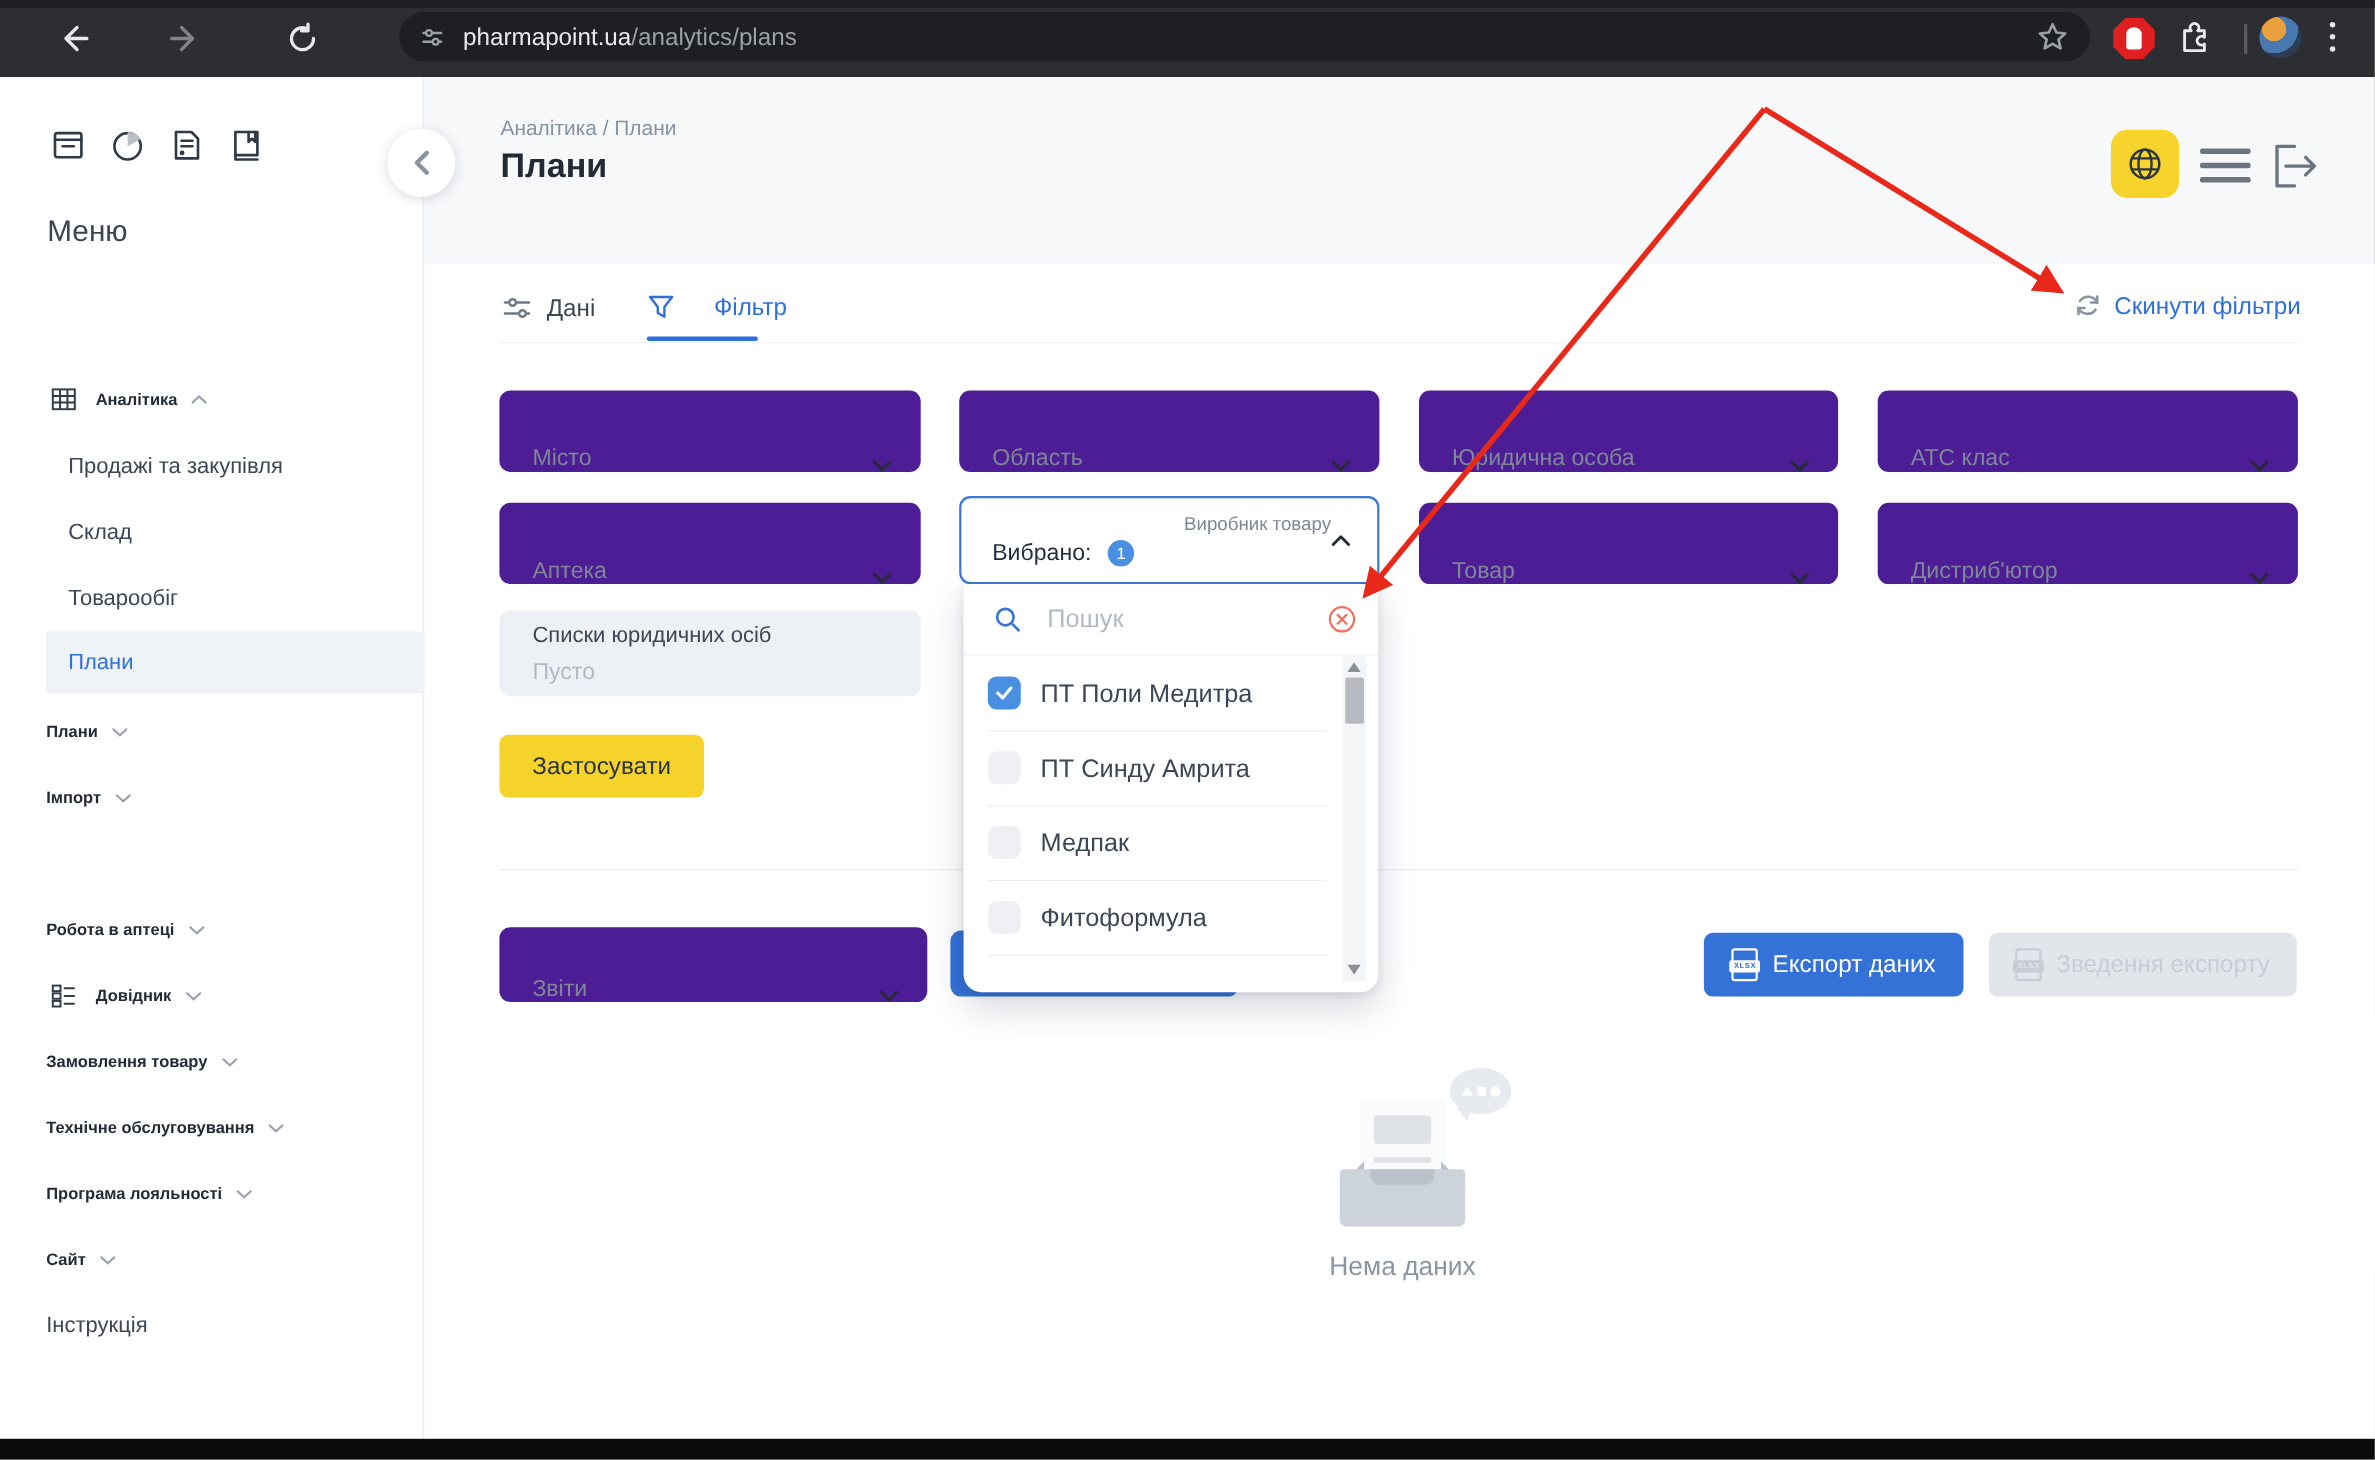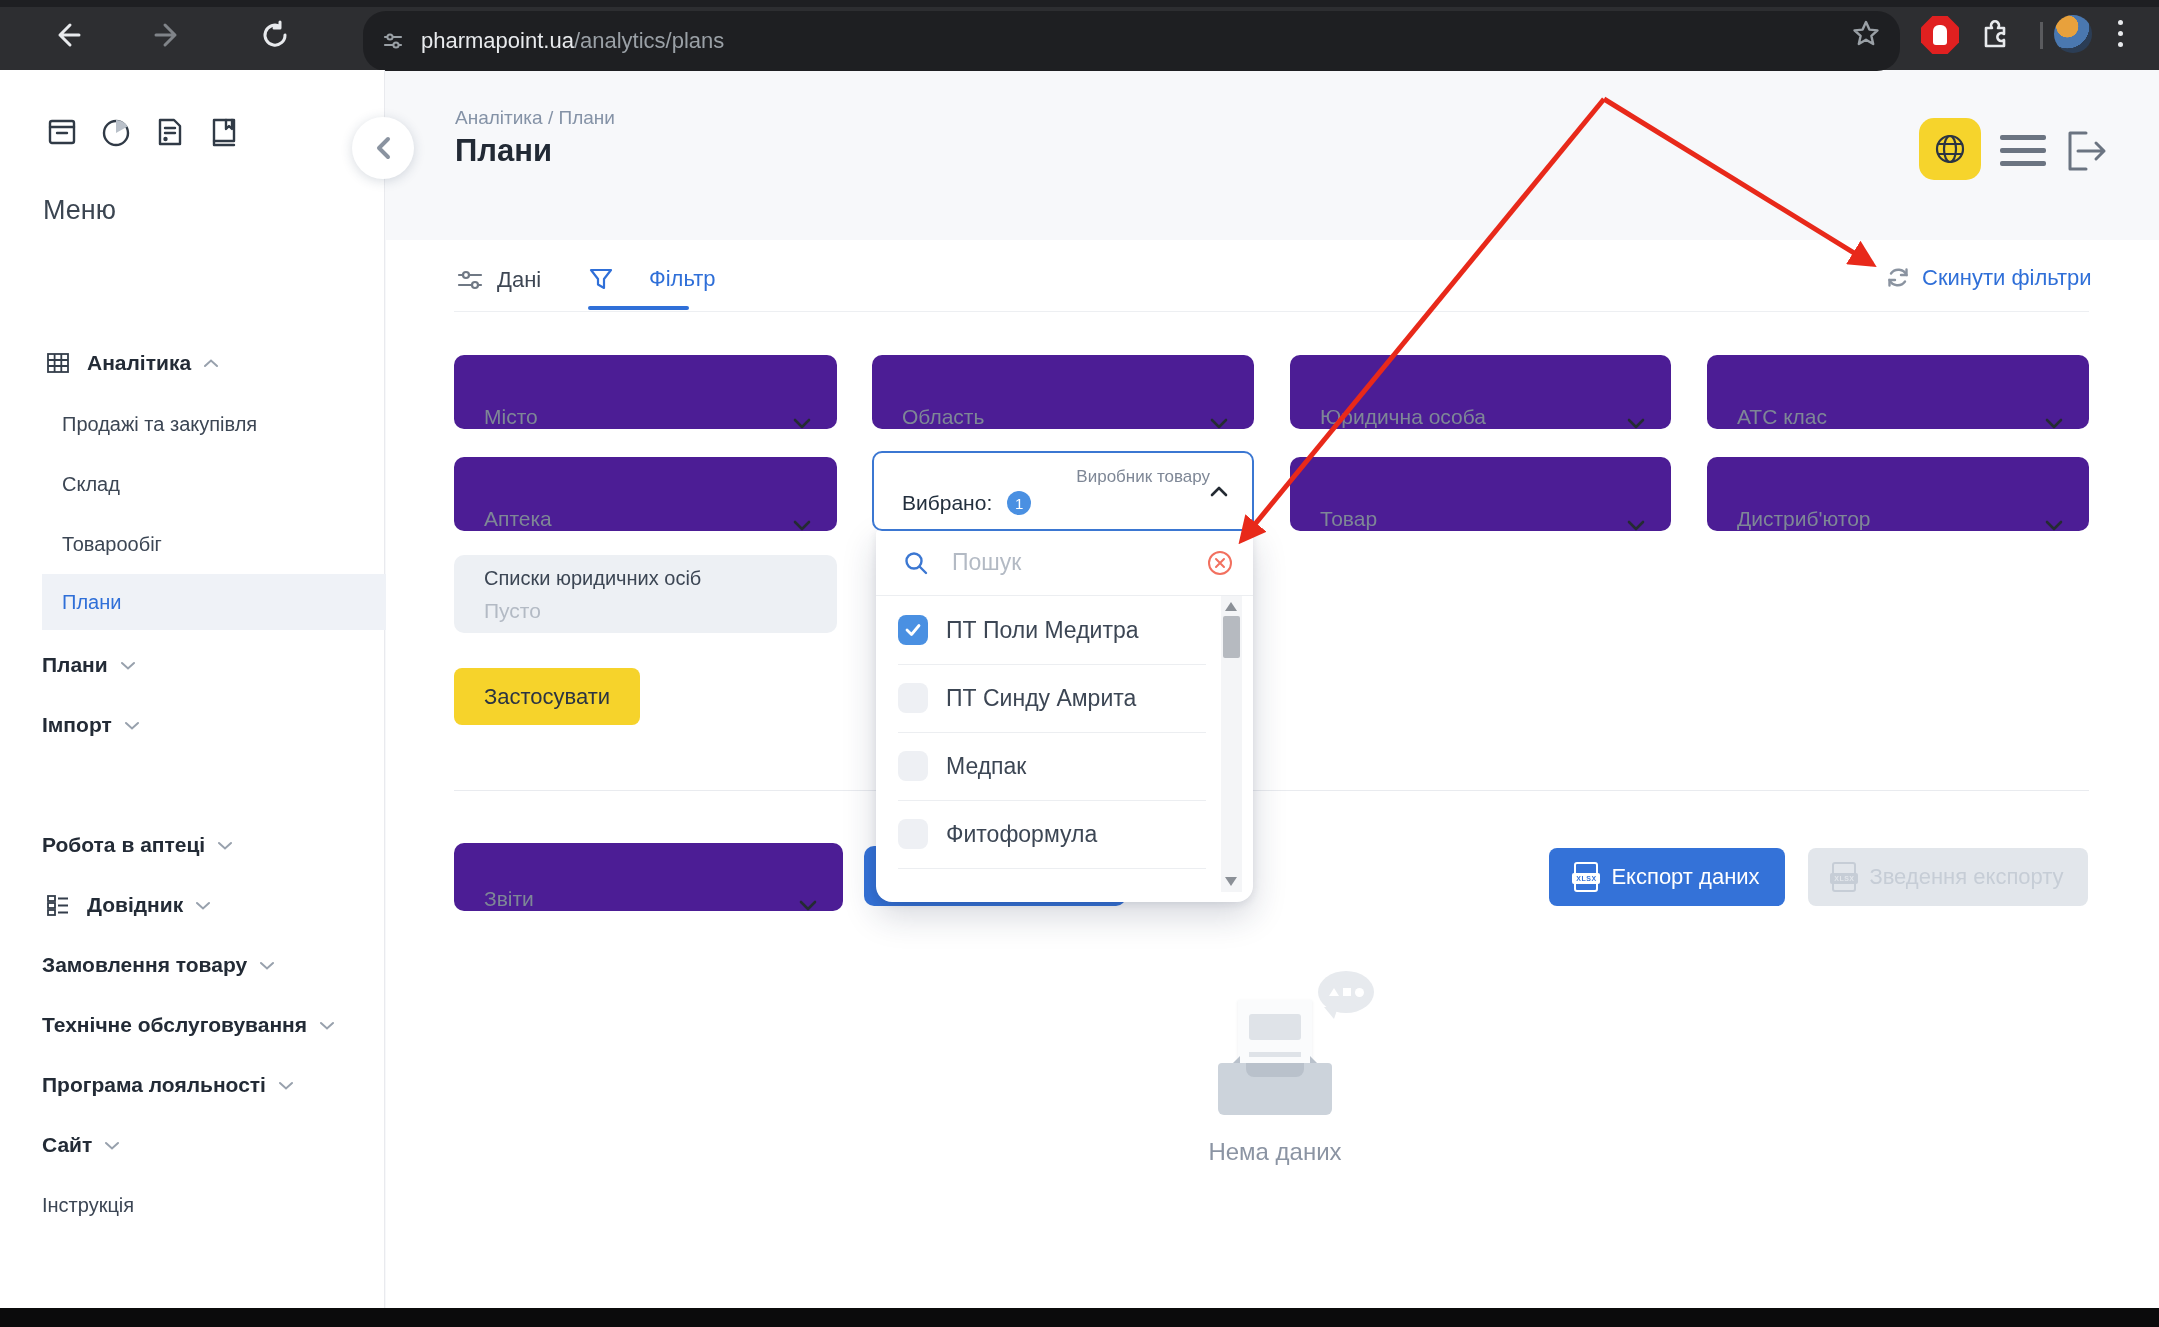--- a/index.html
+++ b/index.html
@@ -6,21 +6,21 @@
   .screen{position:relative;width:2159px;height:1327px;overflow:hidden;
     background:#f7f8fa;font-family:"Liberation Sans","DejaVu Sans",sans-serif;
     -webkit-font-smoothing:antialiased;}
   svg{display:block;}
 
   
   .chrome{position:absolute;left:0;top:0;width:2159px;height:70px;background:#2d2e31;}
   .chrome::before{content:"";position:absolute;left:0;top:0;right:0;height:7px;background:#1e1f22;}
   .nav-btn{position:absolute;top:12px;width:46px;height:46px;border-radius:50%;
     display:flex;align-items:center;justify-content:center;}
-  .omnibox{position:absolute;left:363px;top:11px;width:1537px;height:60px;border-radius:23px;
+  .omnibox{position:absolute;left:363px;top:11px;width:1537px;height:45px;border-radius:23px;
     background:#1e1f22;display:flex;align-items:center;padding:0 18px;box-sizing:border-box;}
   .url{font-size:22px;margin-left:16px;white-space:nowrap;}
   .url .host{color:#e8eaed;}
   .url .path{color:#9aa0a6;}
   .omni-star{position:absolute;right:16px;top:5px;}
   .adblock{position:absolute;left:1921px;top:16px;width:38px;height:38px;background:#e02020;
     clip-path:polygon(30% 0,70% 0,100% 30%,100% 70%,70% 100%,30% 100%,0 70%,0 30%);
     display:flex;align-items:center;justify-content:center;}
   .adblock .palm{width:14px;height:20px;background:#fff;border-radius:6px 6px 3px 3px;}
   .chrome-sep{position:absolute;left:2040px;top:22px;width:3px;height:27px;background:#5a5b5e;}
@@ -29,21 +29,21 @@
   .kebab{position:absolute;left:2118px;top:20px;display:flex;flex-direction:column;gap:6px;}
   .kebab i{width:5px;height:5px;border-radius:50%;background:#e8eaed;}
 
   
   .sidebar{position:absolute;left:0;top:70px;width:385px;height:1238px;background:#fff;
     border-right:1px solid #e9eaee;box-sizing:border-box;}
   .side-icons{position:absolute;left:45px;top:45px;display:flex;gap:20px;color:#303a46;}
   .menu-title{position:absolute;left:43px;top:125px;font-size:27px;color:#3b4551;}
   .nav{position:absolute;left:0;width:384px;height:60px;display:flex;align-items:center;
     font-size:20px;color:#3c4654;cursor:default;}
-  .nav.sec{font-weight:700;font-size:21px;color:#232b36;}
+  .nav.sec{font-weight:700;font-size:15px;color:#232b36;}
   .nav .ic{margin:0 0 0 45px;color:#333d4a;display:flex;}
   .nav .lbl{margin-left:0;}
   .pl-sec{padding-left:42px;}
   .pl-sub{padding-left:62px;}
   .nav .chev{margin-left:13px;display:flex;}
   .nav.active{background:#eff2f7;color:#2f6fd8;}
   .collapse-btn{position:absolute;left:352px;top:117px;width:62px;height:62px;border-radius:50%;
     background:#fff;box-shadow:0 2px 12px rgba(40,60,90,.18);display:flex;align-items:center;
     justify-content:center;z-index:5;}
 

